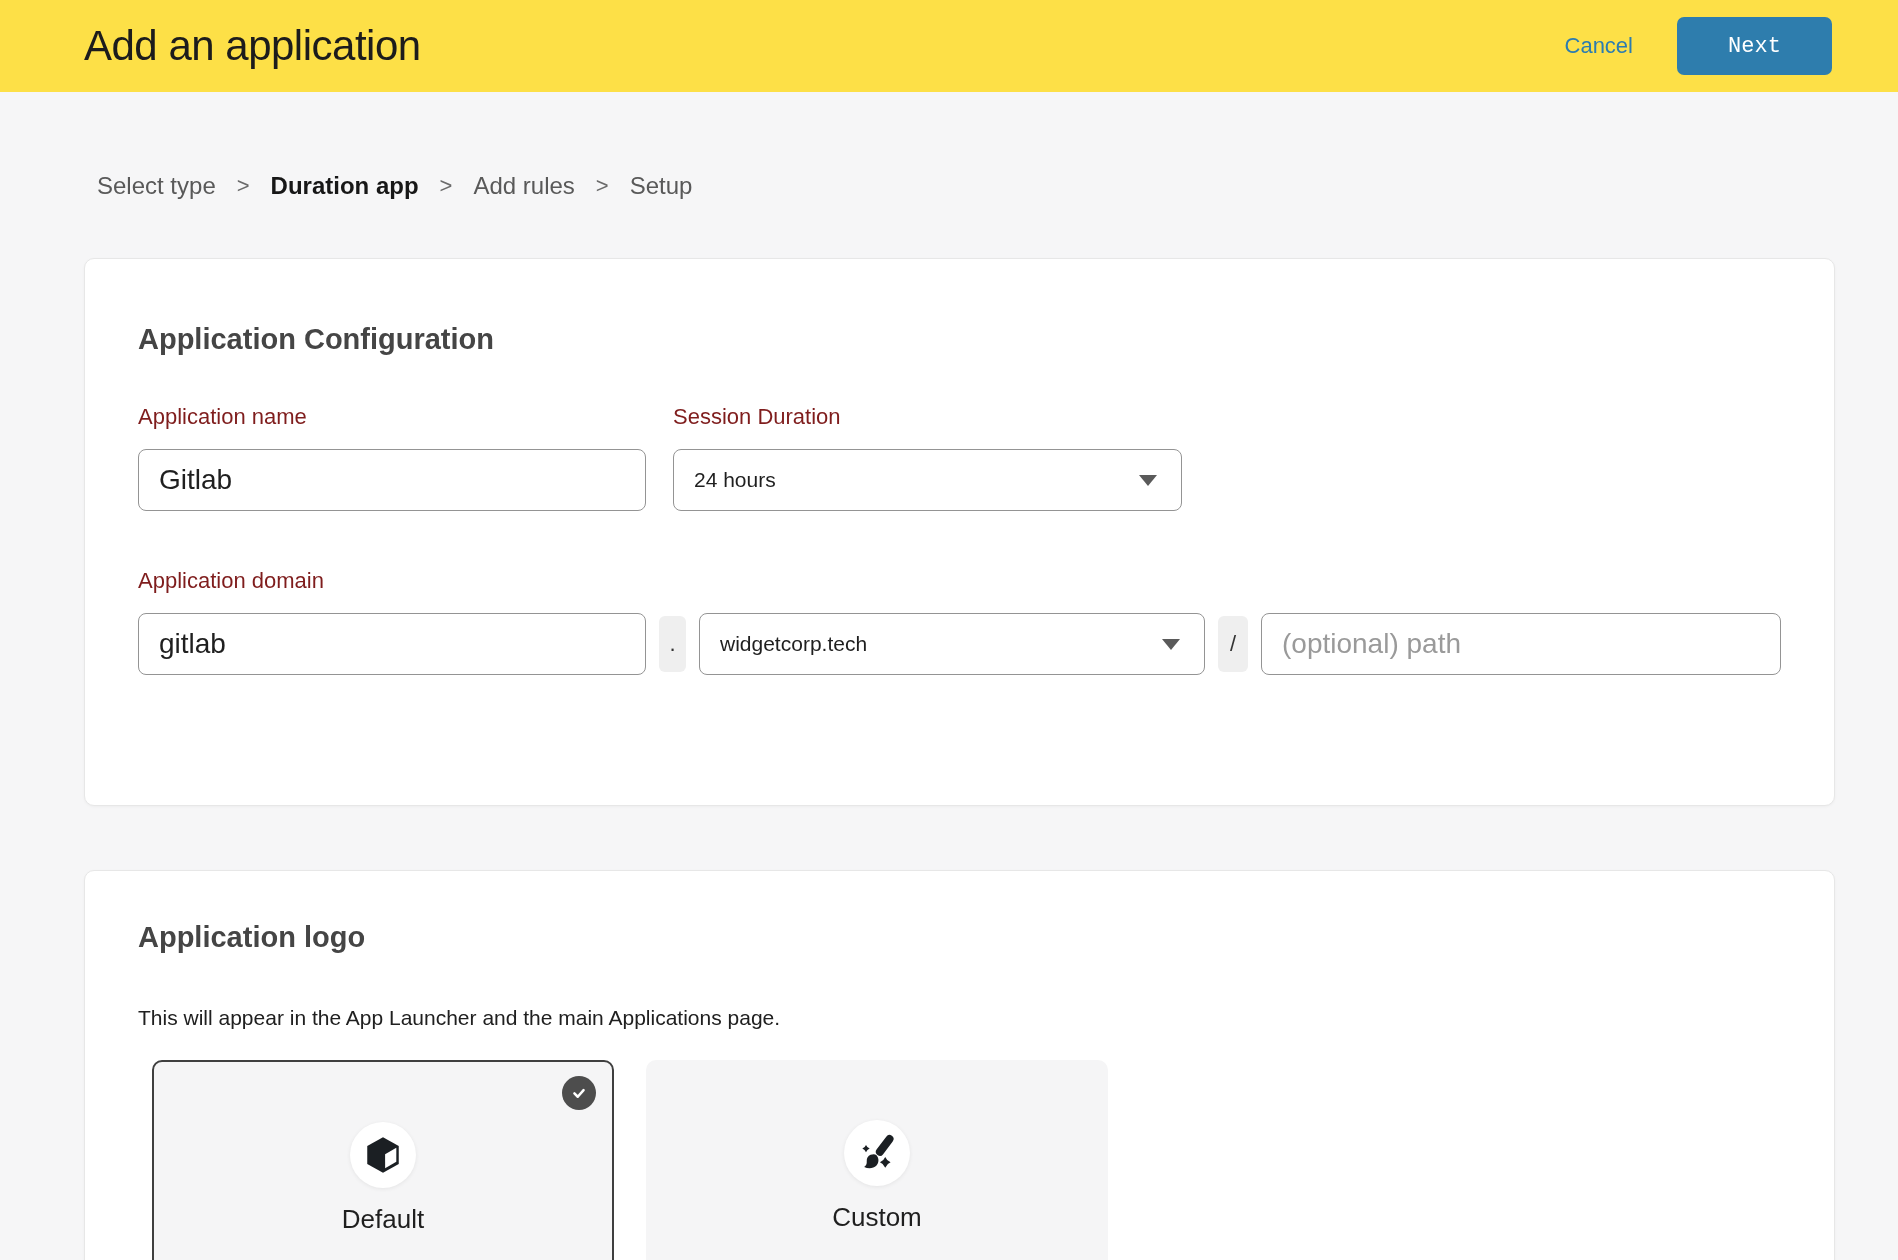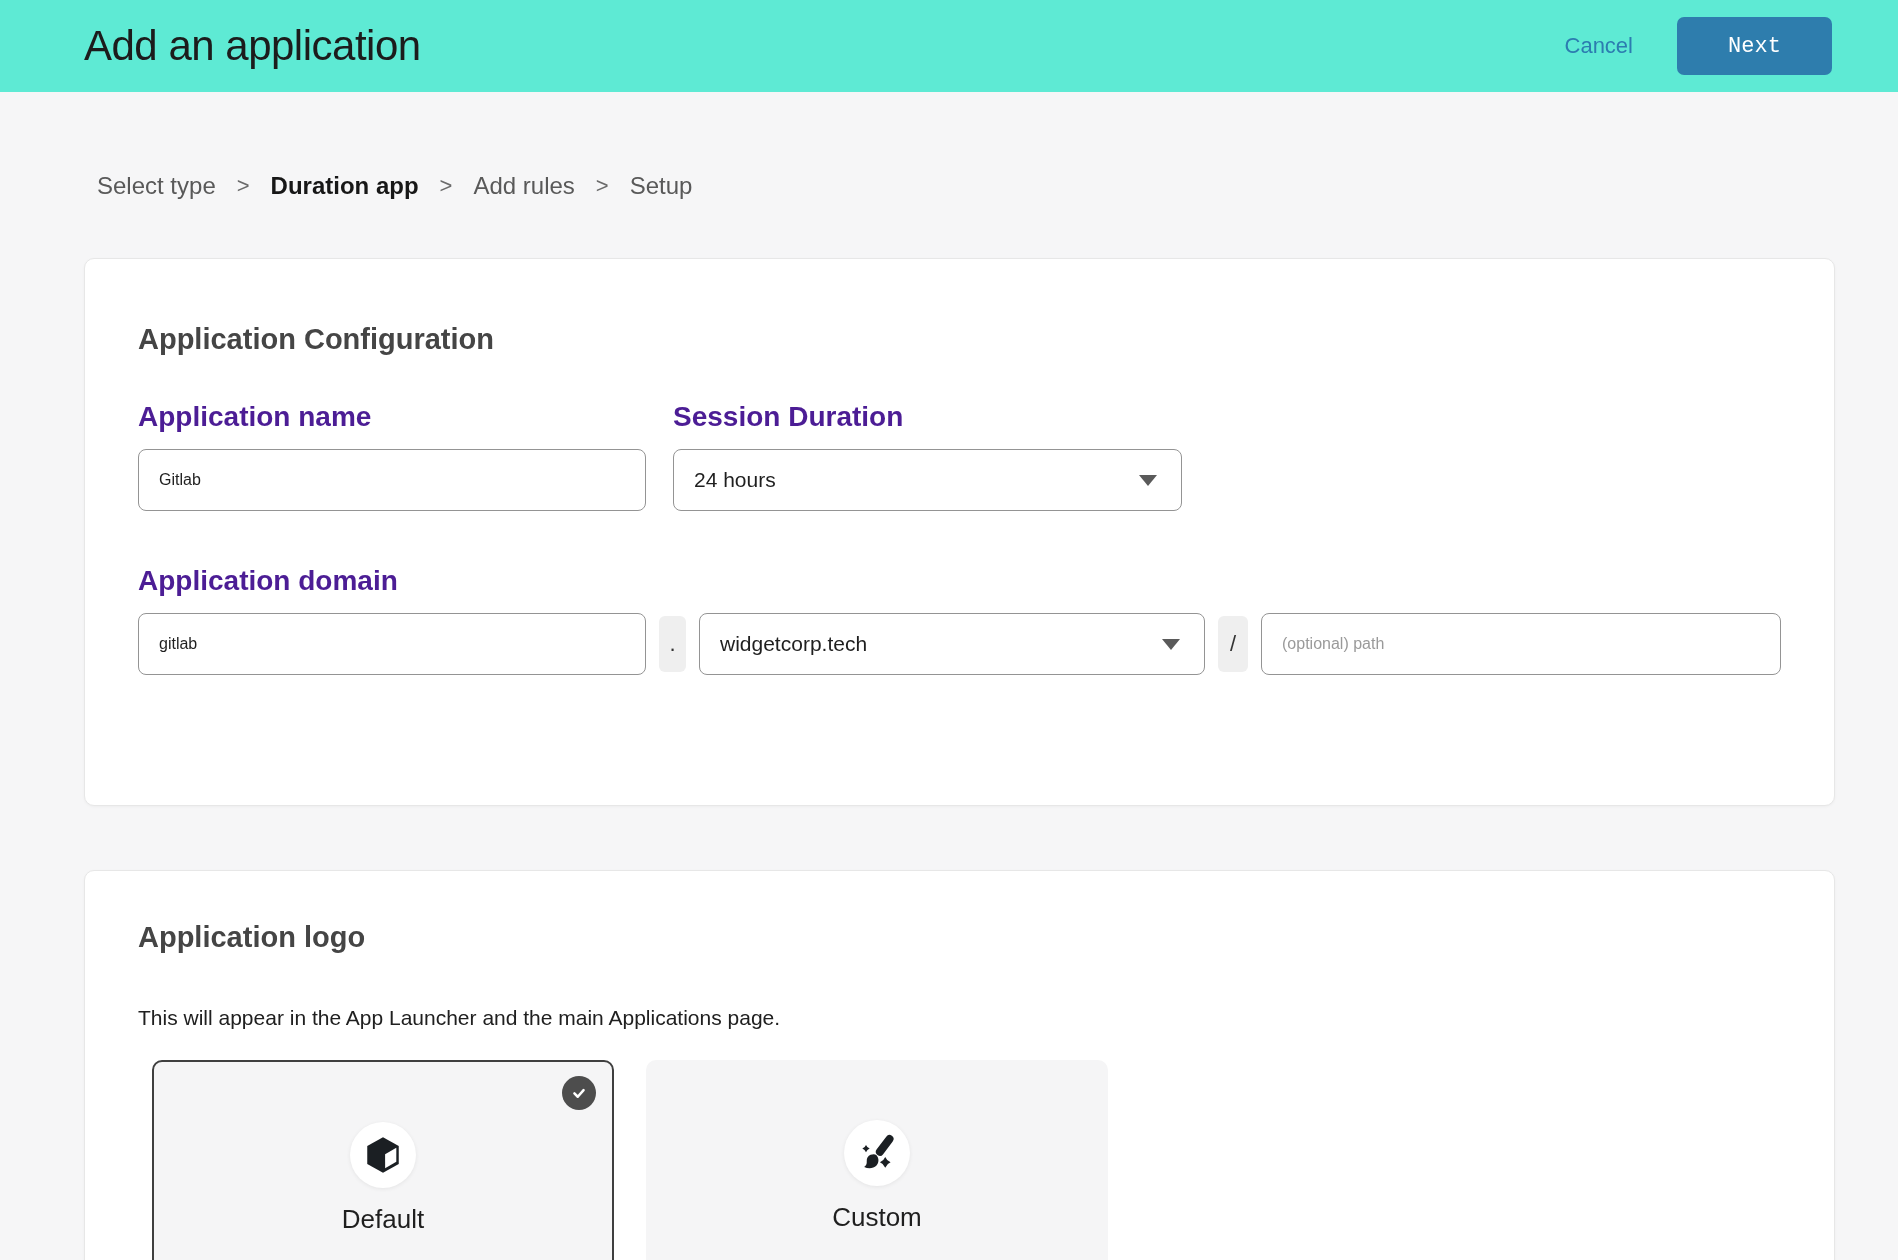--- a/index.html
+++ b/index.html
@@ -8,21 +8,21 @@
     position:relative;
     overflow:hidden;
     background:#f6f6f7;
     font-family:"Liberation Sans", sans-serif;
     color:#1f1f1f;
   }
 
   
   .header {
     position:absolute; top:0; left:0; width:1898px; height:92px;
-    background:#5eead4;
+    background:#fde047;
     display:flex; align-items:center;
     padding:0 66px 0 84px;
   }
   .page-title {
     font-size:42px; font-weight:400; letter-spacing:-0.5px; color:#1c1c1c;
   }
   .header-actions {
     margin-left:auto; display:flex; align-items:center; gap:44px;
   }
   .cancel-link {
@@ -55,27 +55,27 @@
   .card-logo   { top:870px; height:560px; padding:48px 53px 0 53px; }
 
   .section-title {
     font-size:29px; line-height:36px; font-weight:700; color:#454545;
   }
   .card-config .section-title { margin-bottom:47px; }
 
   .field-row { display:flex; gap:27px; }
   .field-group { display:flex; flex-direction:column; }
   .field-label {
-    font-size:28px; line-height:25px; font-weight:700; color:#4c1d95;
+    font-size:22px; line-height:25px; font-weight:400; color:#7f1d1d;
     margin-bottom:20px;
   }
 
   .text-input {
     height:62px; border:1px solid #949494; border-radius:8px;
-    background:#ffffff; font-size:16px; color:#1f1f1f;
+    background:#ffffff; font-size:28px; color:#1f1f1f;
     padding:0 20px; font-family:inherit; outline:none;
   }
   .text-input::placeholder { color:#9a9a9a; }
 
   .select {
     height:62px; border:1px solid #949494; border-radius:8px;
     background:#ffffff; display:flex; align-items:center;
     padding:0 24px 0 20px; cursor:pointer; position:relative;text-align:right;
   }
   .select .select-value { font-size:21px; color:#1f1f1f; }

